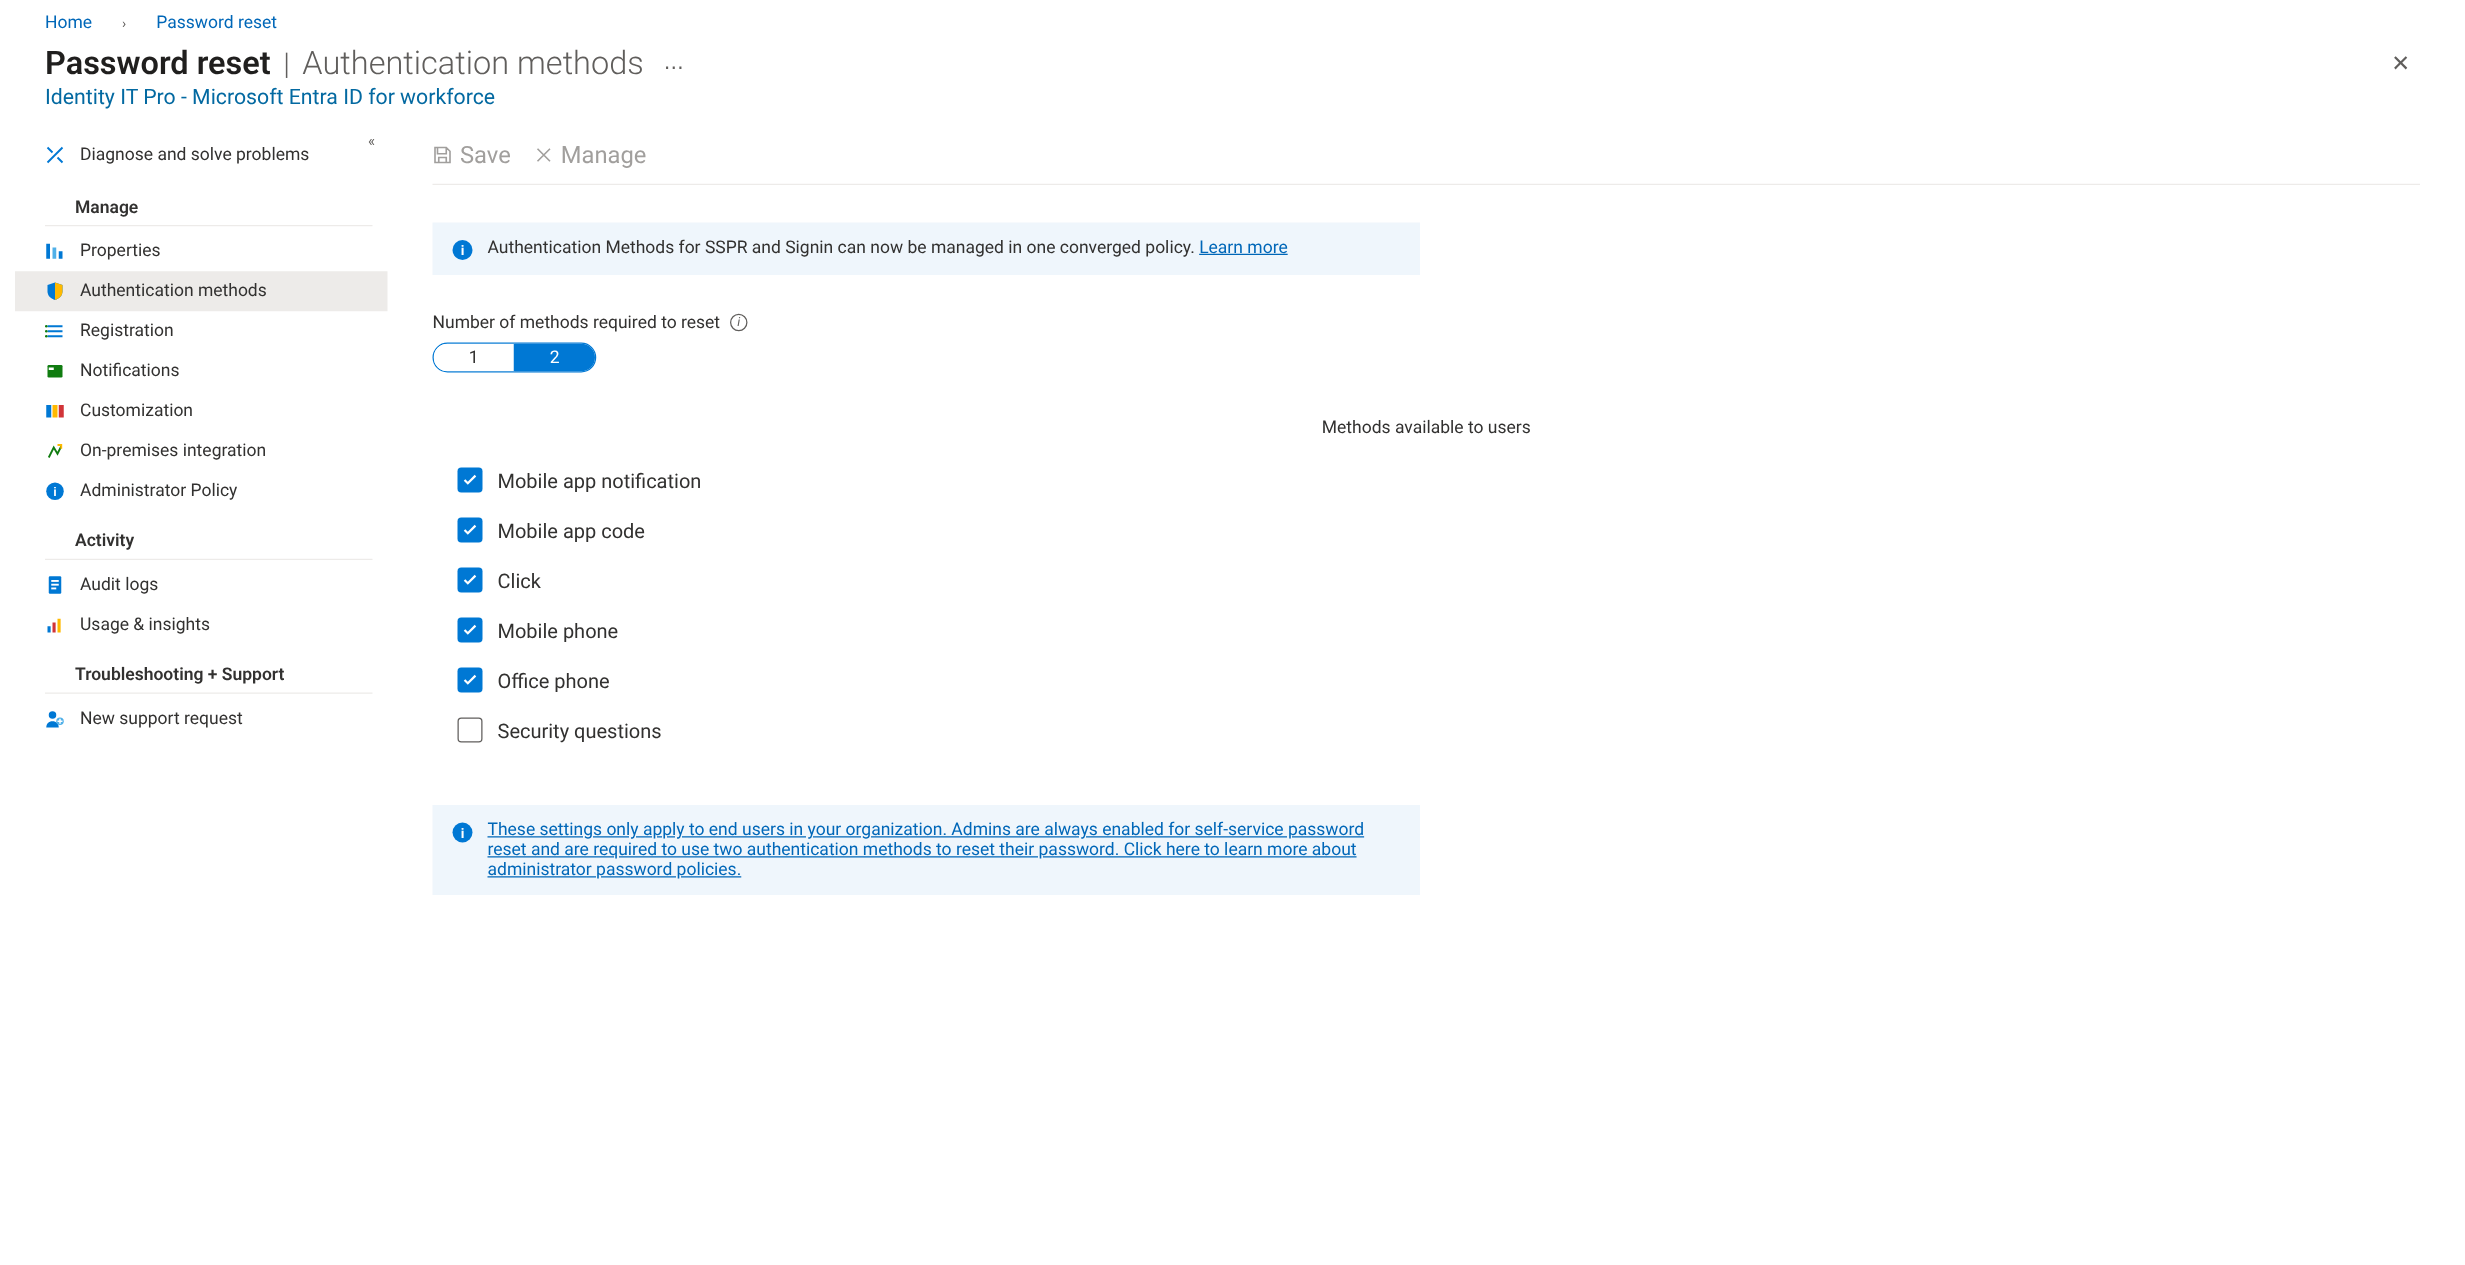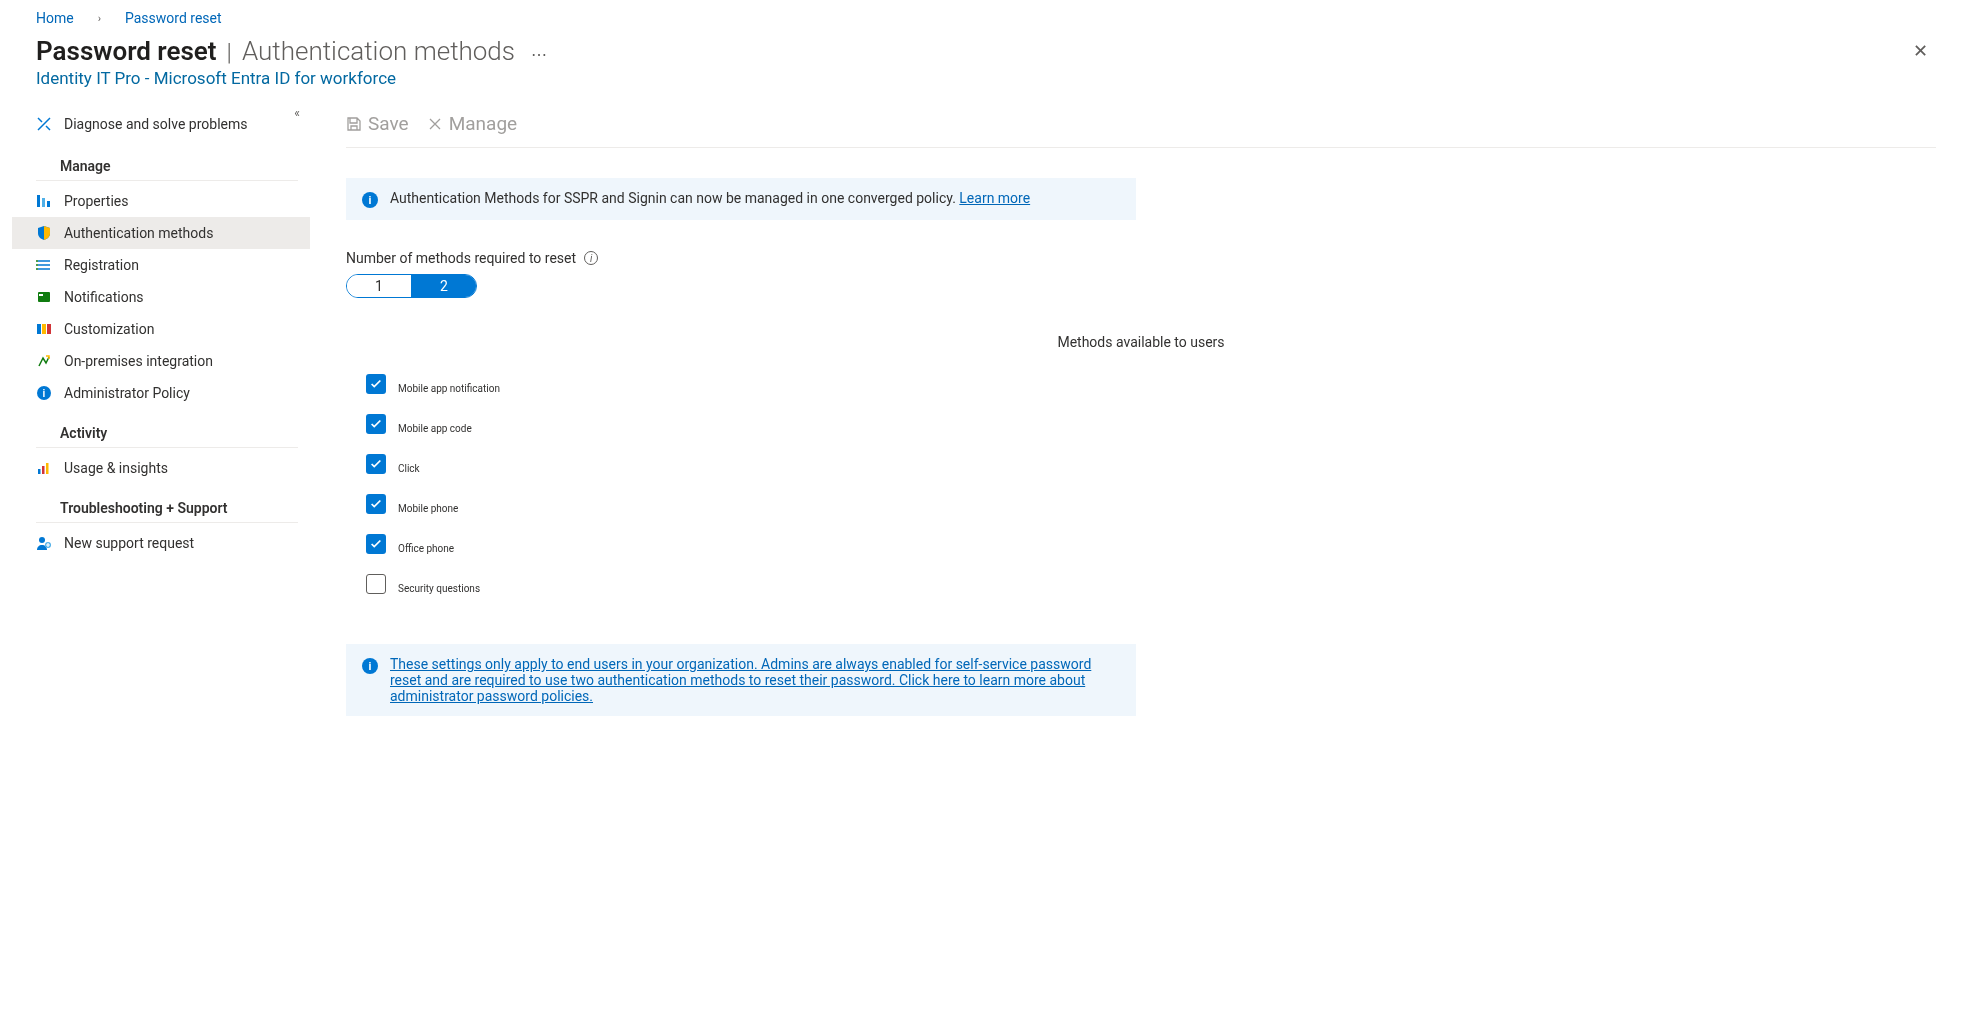--- a/index.html
+++ b/index.html
@@ -75,21 +75,21 @@
 
   .field-label { display: flex; align-items: center; gap: 8px; font-size: 14px; color: #323130; margin: 30px 0 8px; }
   .help-i { width: 14px; height: 14px; border-radius: 50%; border: 1px solid #605e5c; color: #605e5c; font-size: 10px; display: inline-flex; align-items: center; justify-content: center; font-style: italic; cursor: pointer; }
 
   .pill-group { display: inline-flex; border: 1.5px solid #0078d4; border-radius: 20px; overflow: hidden; }
   .pill { padding: 3px 28px; font-size: 14px; cursor: pointer; background: #fff; color: #323130; border-right: 1px solid #0078d4; }
   .pill:last-child { border-right: none; }
   .pill.selected { background: #0078d4; color: #fff; }
 
   .methods-label { margin: 36px 0 14px; font-size: 14px; text-align: center; }
-  .checkbox-row { display: flex; align-items: flex-end; gap: 12px; padding: 10px 0 10px 20px; font-size: 10px; }
+  .checkbox-row { display: flex; align-items: center; gap: 12px; padding: 10px 0 10px 20px; font-size: 16px; }
   .chk { width: 20px; height: 20px; border-radius: 3px; display: inline-flex; align-items: center; justify-content: center; flex-shrink: 0; cursor: pointer; }
   .chk.checked { background: #0078d4; color: #fff; }
   .chk.unchecked { border: 1px solid #605e5c; background: #fff; }
   .chk svg { width: 14px; height: 14px; }
 </style>
 </head>
 <body>
 
 <div class="breadcrumb">
   <a href="#">Home</a>
@@ -190,20 +190,31 @@
               <circle cx="8" cy="8" r="7" fill="#0078d4"></circle>
               <text x="8" y="12" font-size="10" text-anchor="middle" fill="#fff" font-family="sans-serif" font-weight="bold">i</text>
             </svg>
           </span>
           <span>Administrator Policy</span>
         </div>
       </div>
 
     <div class="section-header">Activity</div>
     <div id="activity-list">
+        <div class="nav-item">
+          <span class="nav-icon">
+            <svg viewBox="0 0 16 16">
+              <rect x="3" y="1" width="10" height="14" rx="1" fill="#0078d4"></rect>
+              <rect x="5" y="4" width="6" height="1.5" fill="#fff"></rect>
+              <rect x="5" y="7" width="6" height="1.5" fill="#fff"></rect>
+              <rect x="5" y="10" width="4" height="1.5" fill="#fff"></rect>
+            </svg>
+          </span>
+          <span>Audit logs</span>
+        </div>
         <div class="nav-item">
           <span class="nav-icon">
             <svg viewBox="0 0 16 16">
               <rect x="2" y="9" width="2.5" height="5" fill="#0078d4"></rect>
               <rect x="6" y="6" width="2.5" height="8" fill="#d13438"></rect>
               <rect x="10" y="3" width="2.5" height="11" fill="#ffb900"></rect>
             </svg>
           </span>
           <span>Usage &amp; insights</span>
         </div>

